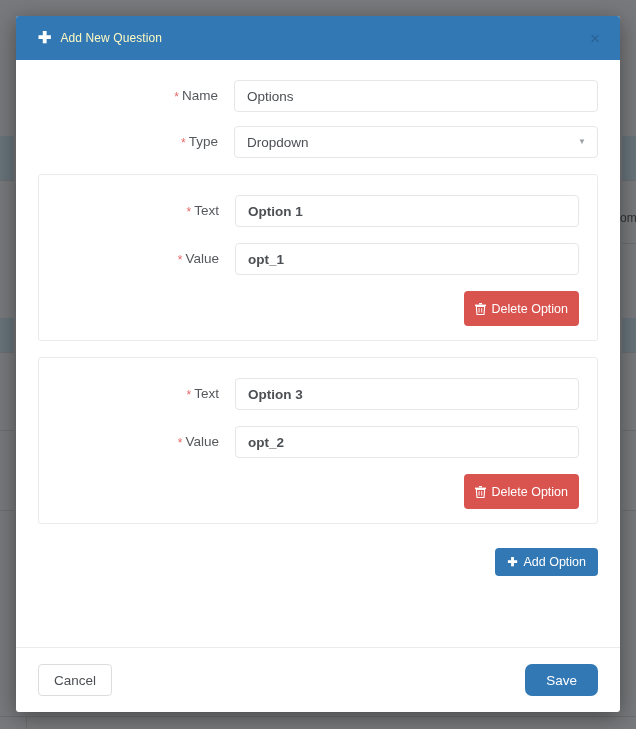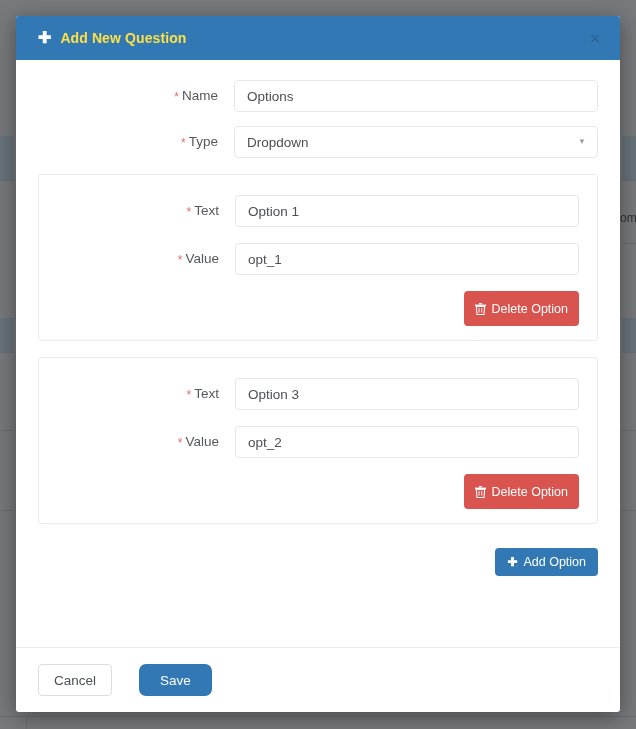--- a/index.html
+++ b/index.html
@@ -60,23 +60,23 @@
   #modal-header {
     height: 44px;
     flex: 0 0 44px;
     background: #3178b4;
     display: flex;
     align-items: center;
     padding: 0 18px 0 22px;
     position: relative;
   }
   #modal-title {
-    color: #fde047;
-    font-size: 14px;
-    font-weight: 700;
+    color: #fef9c3;
+    font-size: 12px;
+    font-weight: 400;
     letter-spacing: .1px;
   }
   .plus-icon {
     color: #ffffff;
     font-size: 16px;
     font-weight: bold;
     margin-right: 9px;
     line-height: 1;
   }
   #close-icon {
@@ -154,20 +154,21 @@
     background: #fff;
   }
   .option-panel .form-row {
     margin-bottom: 16px;
   }
   .option-panel .form-label {
     width: 196px;
   }
   .option-panel .field {
     margin-right: 0;
+    font-weight: bold;
   }
   .panel-actions {
     display: flex;
     justify-content: flex-end;
     padding-top: 0px;
   }
 
   
   .btn {
     display: inline-flex;
@@ -212,20 +213,21 @@
     font-size: 12px;
   }
 
   
   #modal-footer {
     flex: 0 0 auto;
     border-top: 1px solid #ececec;
     padding: 16px 22px;
     display: flex;
     align-items: center;
+    justify-content: space-between;
     gap: 27px;
   }
   #cancel-button {
     background: #ffffff;
     border: 1px solid #dcdddf;
     color: #4c4f53;
     height: 32px;
     padding: 0 15px;
     font-size: 13.5px;
   }

